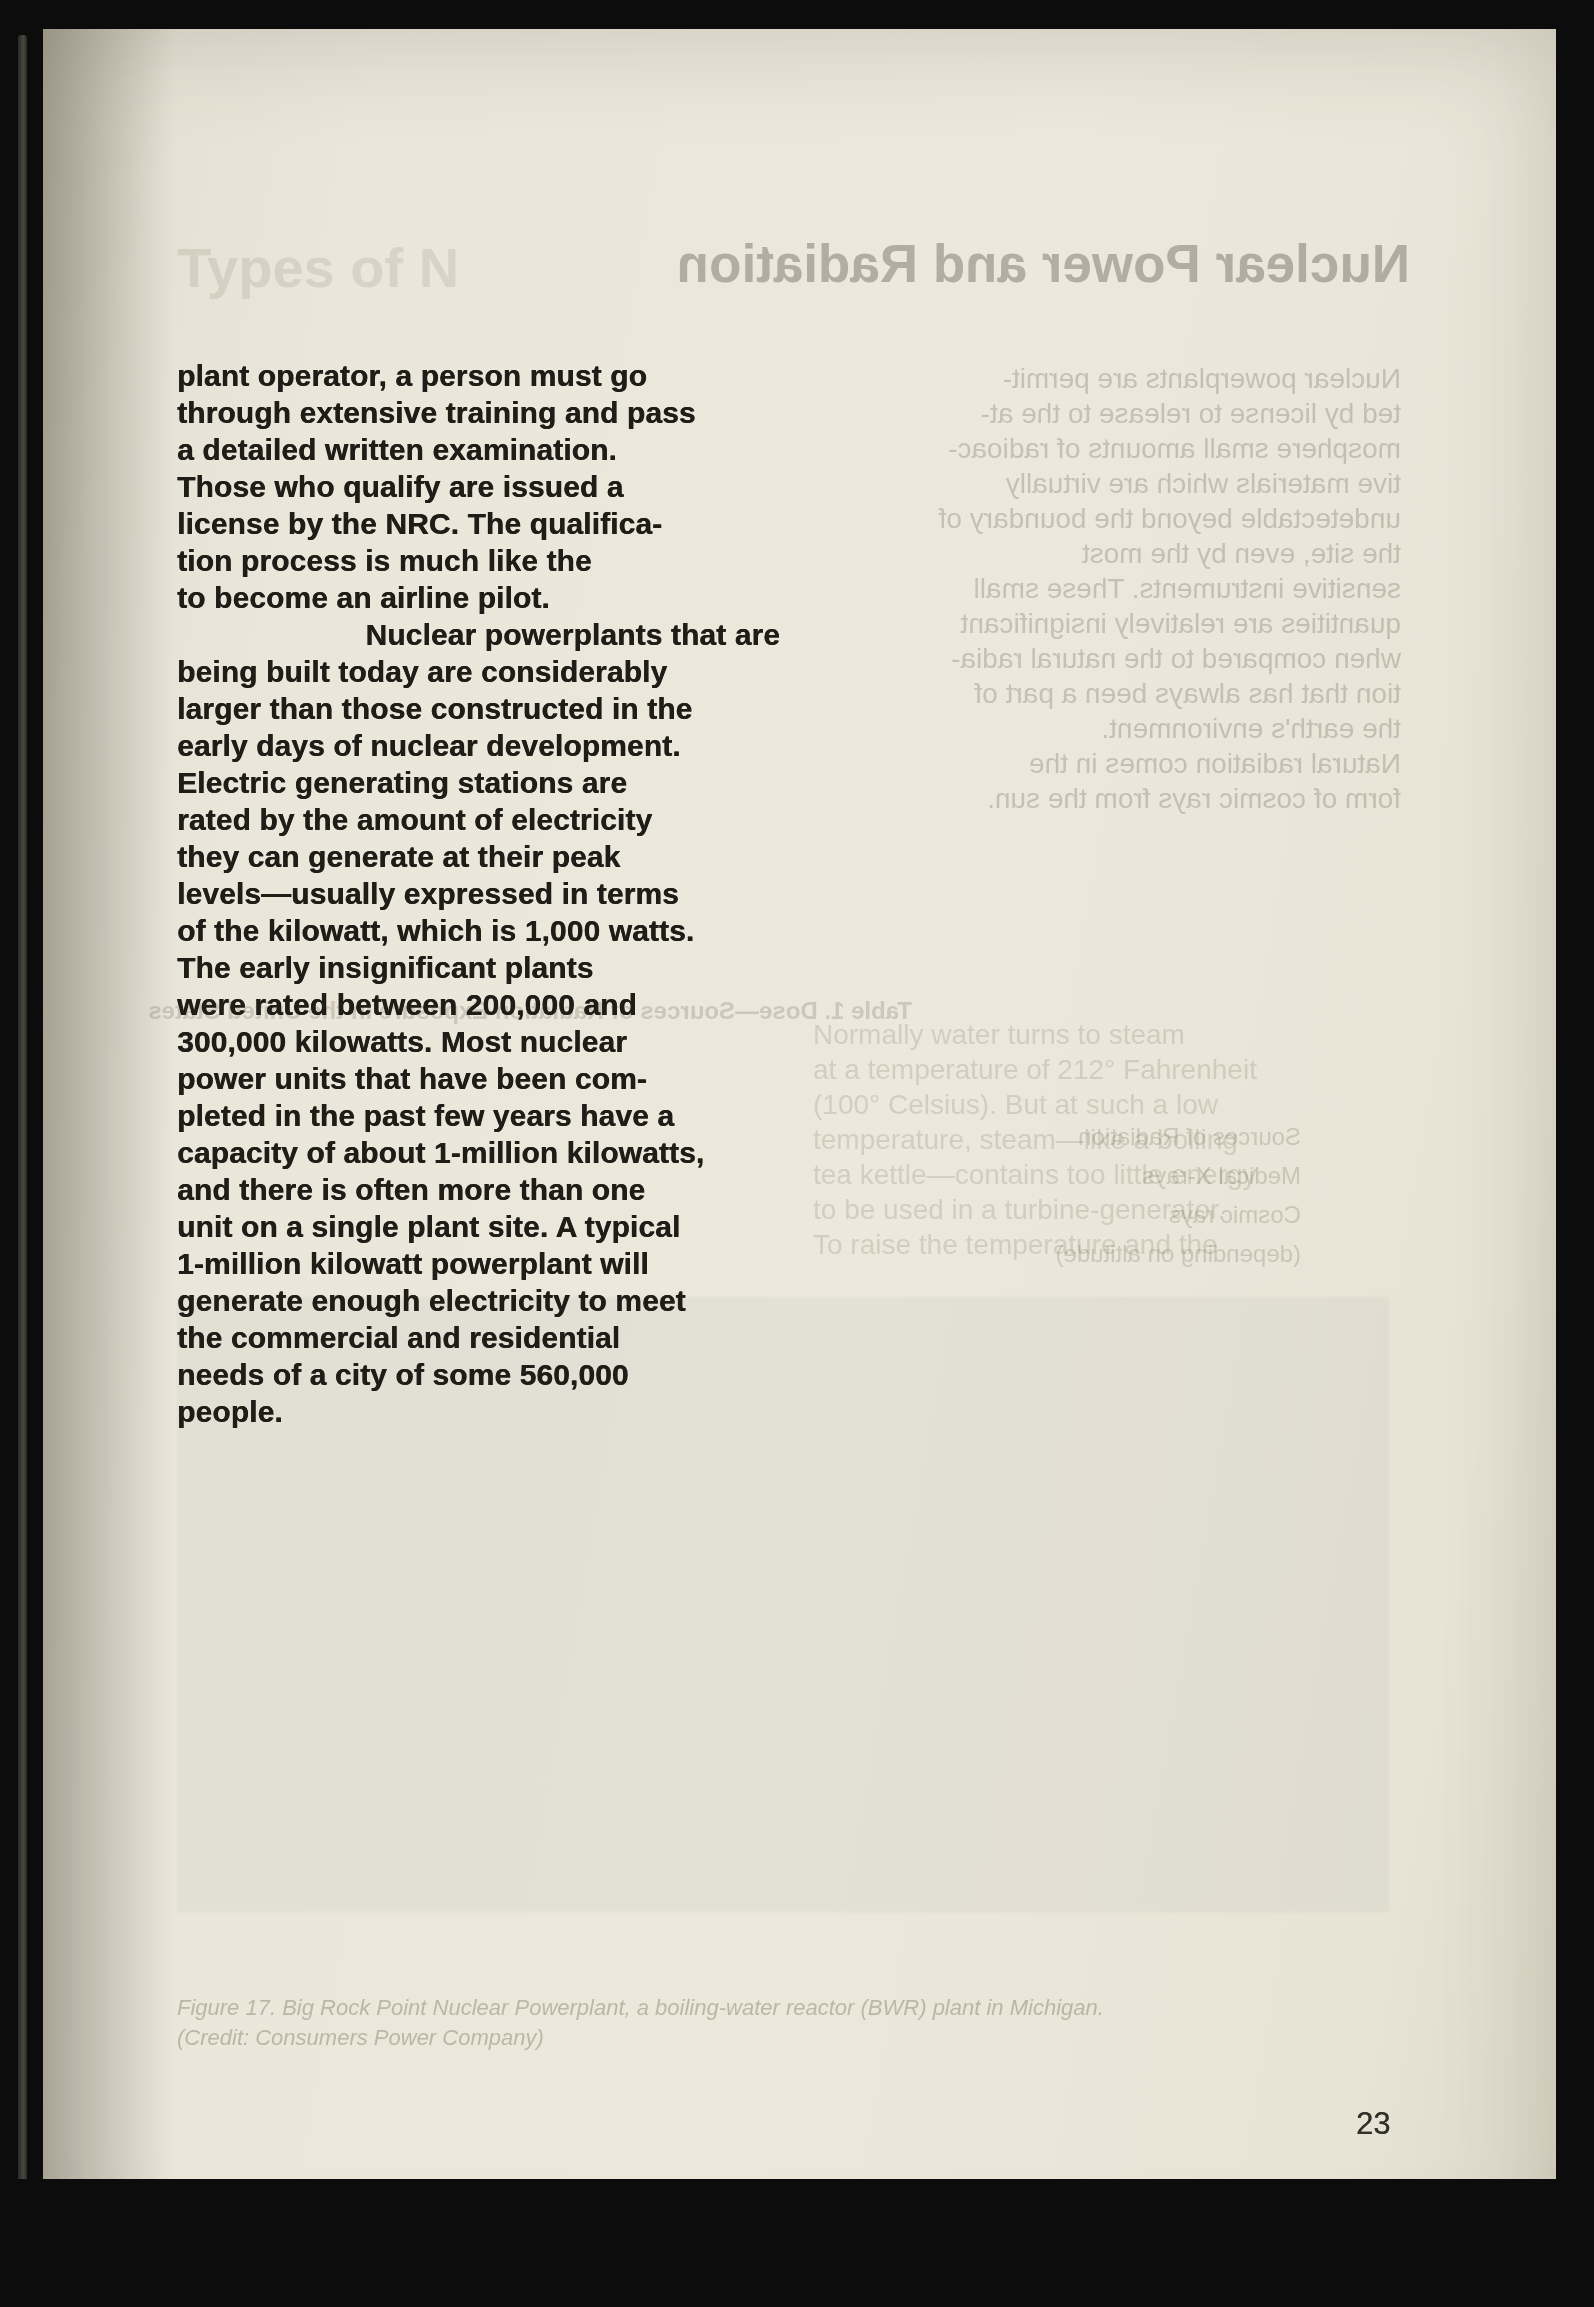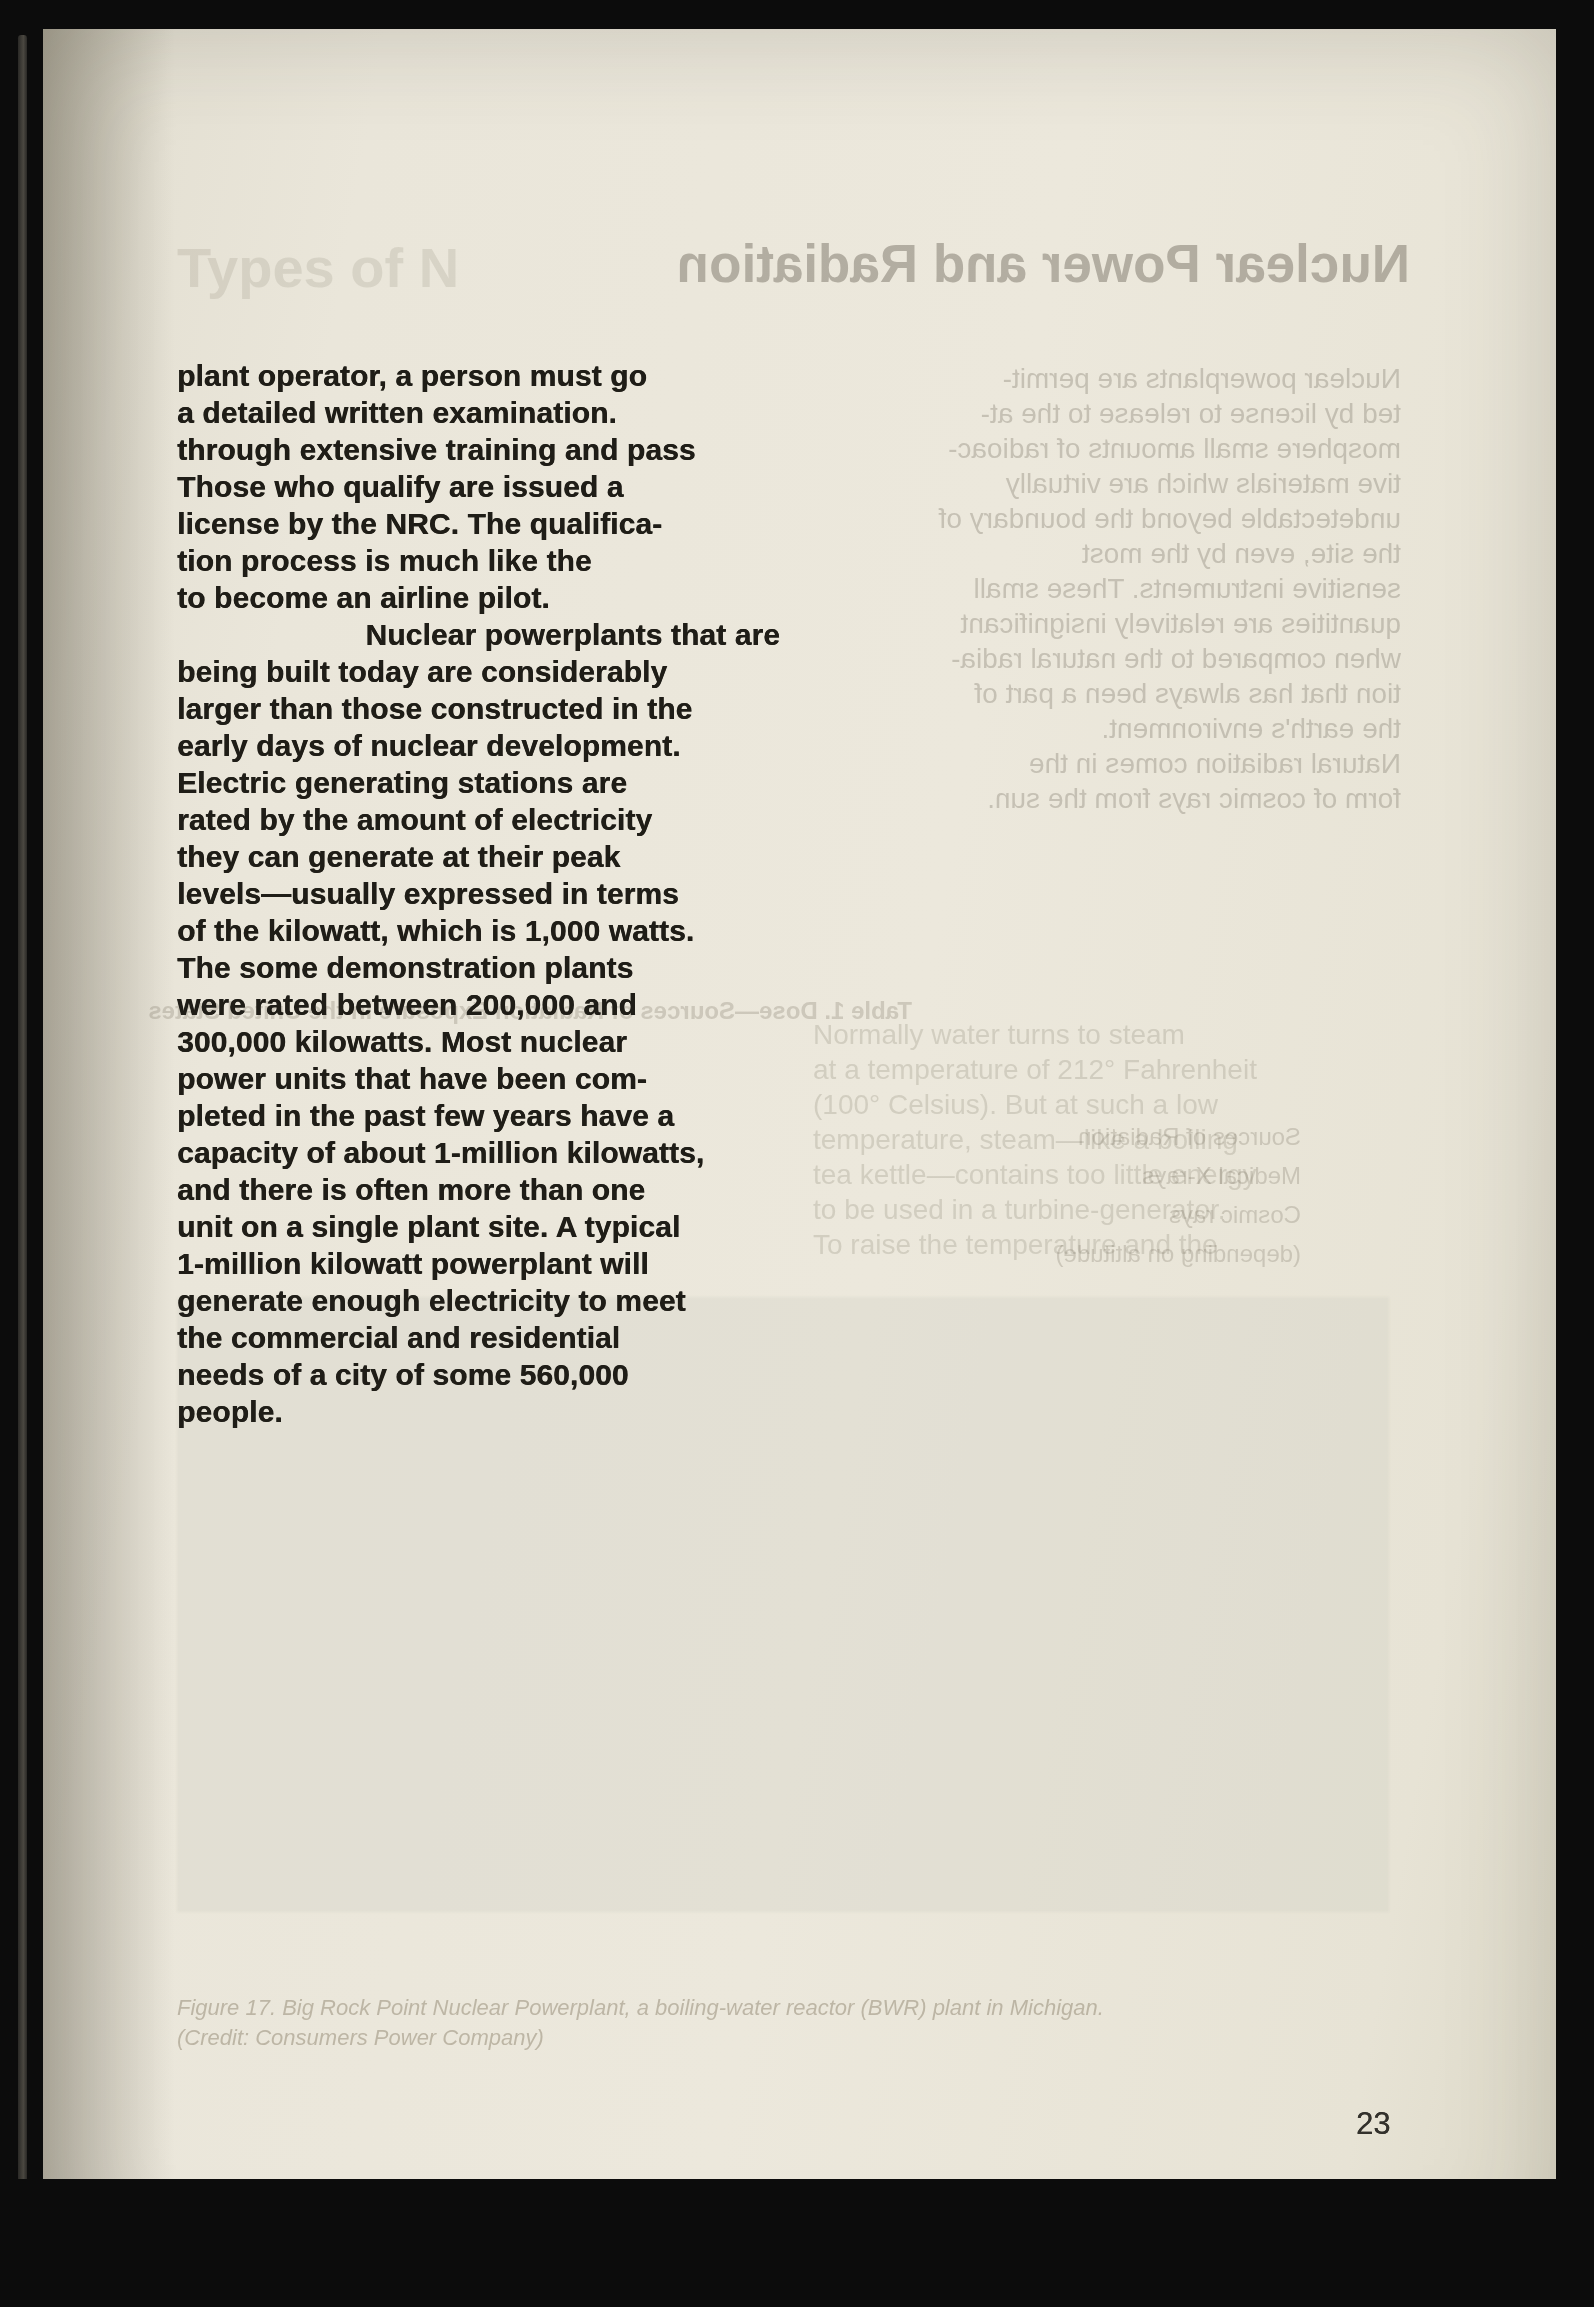--- a/index.html
+++ b/index.html
@@ -200,38 +200,38 @@
     <div class="ghost-photo"></div>
 
     <div class="ghost-caption">
         <div class="line">Figure 17. Big Rock Point Nuclear Powerplant, a boiling-water reactor (BWR) plant in Michigan.</div>
         <div class="line">(Credit: Consumers Power Company)</div>
       </div>
 
     <div class="main-col">
       <div class="para">
           <div class="line">plant operator, a person must go</div>
+          <div class="line">through extensive training and pass</div>
           <div class="line">a detailed written examination.</div>
-          <div class="line">through extensive training and pass</div>
           <div class="line">Those who qualify are issued a</div>
           <div class="line">license by the NRC. The qualifica-</div>
           <div class="line">tion process is much like the</div>
           <div class="line">to become an airline pilot.</div>
         </div>
       <div class="para indent-first">
           <div class="line">Nuclear powerplants that are</div>
           <div class="line">being built today are considerably</div>
           <div class="line">larger than those constructed in the</div>
           <div class="line">early days of nuclear development.</div>
           <div class="line">Electric generating stations are</div>
           <div class="line">rated by the amount of electricity</div>
           <div class="line">they can generate at their peak</div>
           <div class="line">levels—usually expressed in terms</div>
           <div class="line">of the kilowatt, which is 1,000 watts.</div>
-          <div class="line">The some demonstration plants</div>
+          <div class="line">The early insignificant plants</div>
           <div class="line">were rated between 200,000 and</div>
           <div class="line">300,000 kilowatts. Most nuclear</div>
           <div class="line">power units that have been com-</div>
           <div class="line">pleted in the past few years have a</div>
           <div class="line">capacity of about 1-million kilowatts,</div>
           <div class="line">and there is often more than one</div>
           <div class="line">unit on a single plant site. A typical</div>
           <div class="line">1-million kilowatt powerplant will</div>
           <div class="line">generate enough electricity to meet</div>
           <div class="line">the commercial and residential</div>

